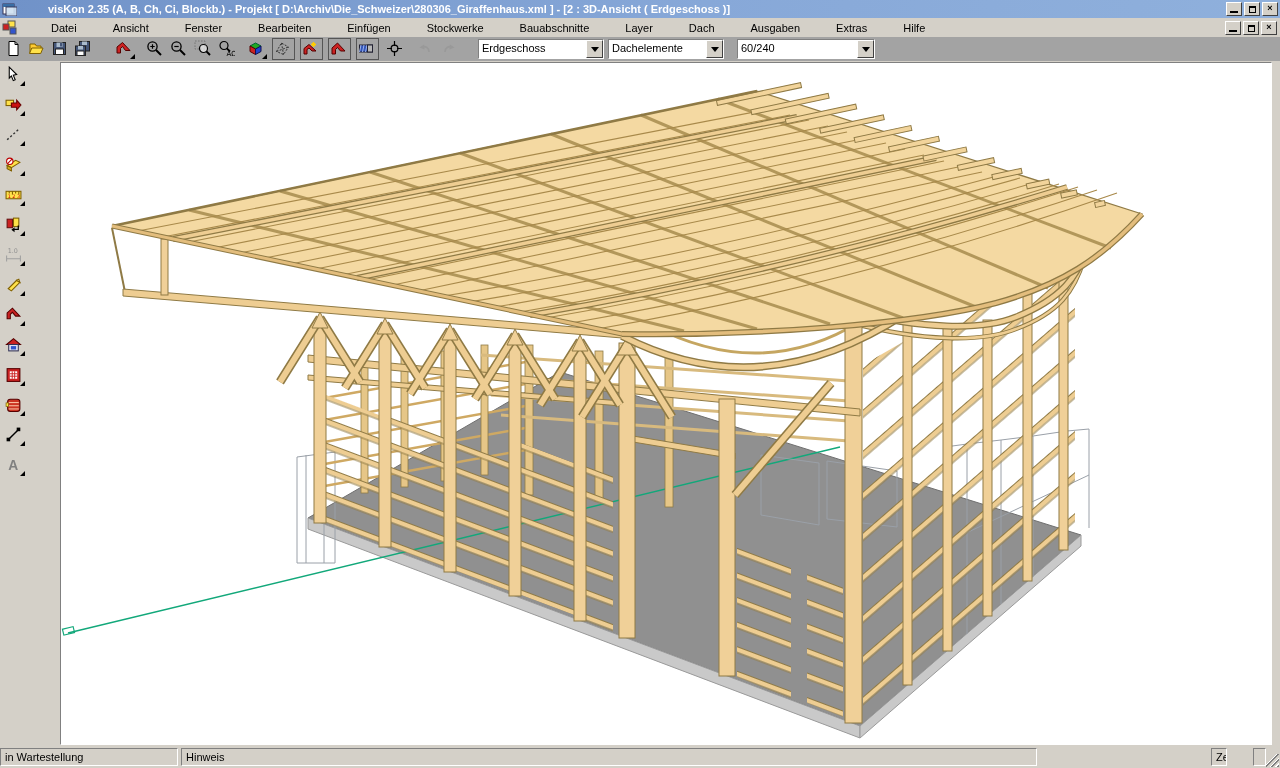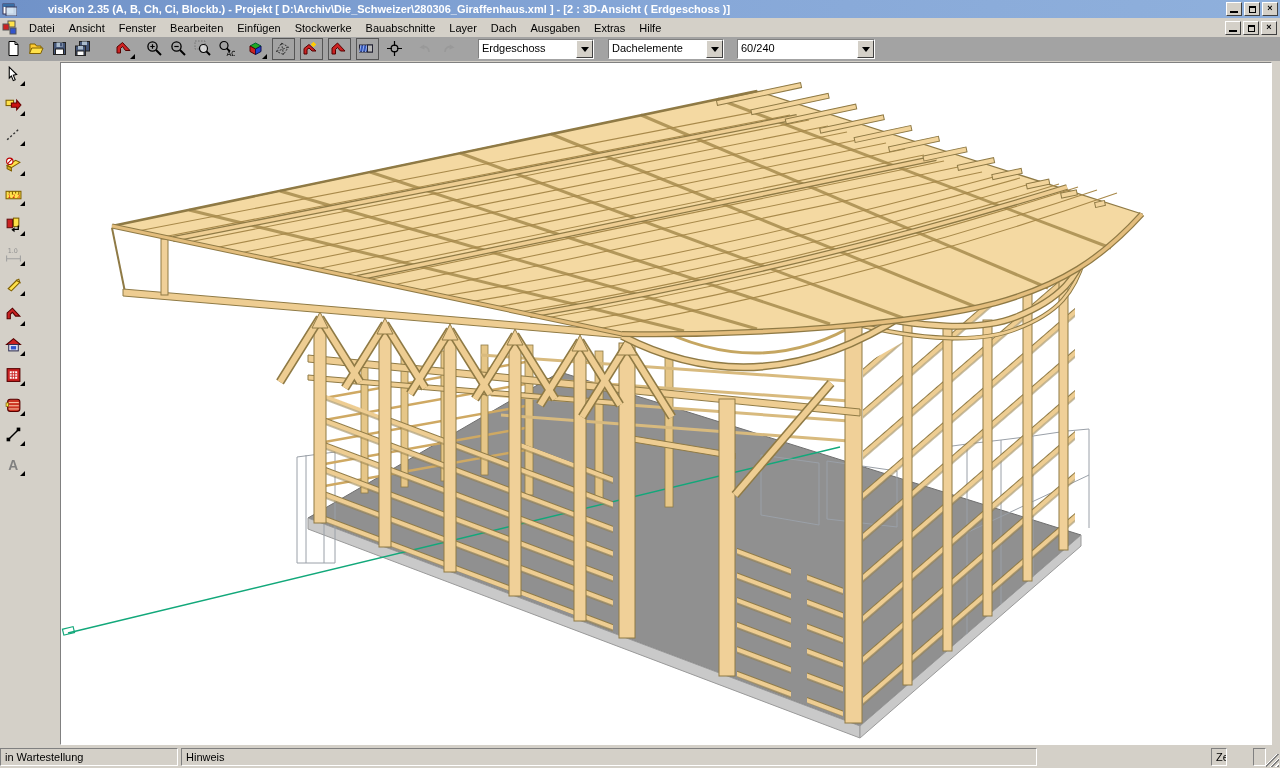--- a/index.html
+++ b/index.html
@@ -16,21 +16,21 @@
   .wbtn { width:16px; height:14px; background:#d4d0c8; border:1px solid;
     border-color:#fff #404040 #404040 #fff; font-size:9px; line-height:11px;
     text-align:center; color:#000; font-weight:bold; position:relative; }
   .wbtn .minb { position:absolute; left:3px; bottom:2px; width:8px; height:2px; background:#000; }
   .wbtn .resb { position:absolute; left:4px; top:3px; width:7px; height:7px; border:1px solid #000; border-top:2px solid #000; background:#d4d0c8; }
 
   
   .menubar { position:absolute; left:0; top:18px; width:1280px; height:19px; background:#d4d0c8;
     display:flex; align-items:center; font-size:11px; }
   .mdi-icon { width:16px; height:15px; margin:0 4px 0 2px; }
-  .menu-item { padding:2px 7px; color:#000; cursor:default; }
+  .menu-item { padding:2px 7px; color:#000; cursor:default;margin-left:22px; }
   .menubar .winbtns { margin-left:auto; margin-right:3px; }
 
   
   .toolbar { position:absolute; left:0; top:37px; width:1280px; height:24px; background:#a3a3a3; }
   .tbtn { position:absolute; top:1px; width:23px; height:22px; padding:2px; }
   .tbtn svg { width:17px; height:17px; display:block; }
   .tbtn.boxed { border:1px solid #555; padding:1px; }
   .tbtn.has-corner:after { content:""; position:absolute; right:1px; bottom:1px;
     border-left:5px solid transparent; border-bottom:5px solid #000; }
   .combo { position:absolute; top:2px; height:20px; border:1px solid; border-color:#808080 #fff #fff #808080;
@@ -213,21 +213,21 @@
           <path d="M13,12 C13,7.5 9.5,6 6.5,7" stroke="#999" stroke-width="1.7" fill="none"></path>
           <path d="M8,4.5 L3.5,7.5 L8.5,9.5 Z" fill="#999"></path>
         </svg>
     </div>
     <div class="tbtn" style="left:439px">
       <svg viewBox="0 0 17 17">
           <path d="M4,12 C4,7.5 7.5,6 10.5,7" stroke="#999" stroke-width="1.7" fill="none"></path>
           <path d="M9,4.5 L13.5,7.5 L8.5,9.5 Z" fill="#999"></path>
         </svg>
     </div>
-    <div class="combo" style="left:478px; width:116px">
+    <div class="combo" style="left:478px; width:126px">
       <span class="cval">Erdgeschoss</span>
       <span class="cbtn">
           <i></i>
         </span>
     </div>
     <div class="combo" style="left:608px; width:116px">
       <span class="cval">Dachelemente</span>
       <span class="cbtn">
           <i></i>
         </span>

